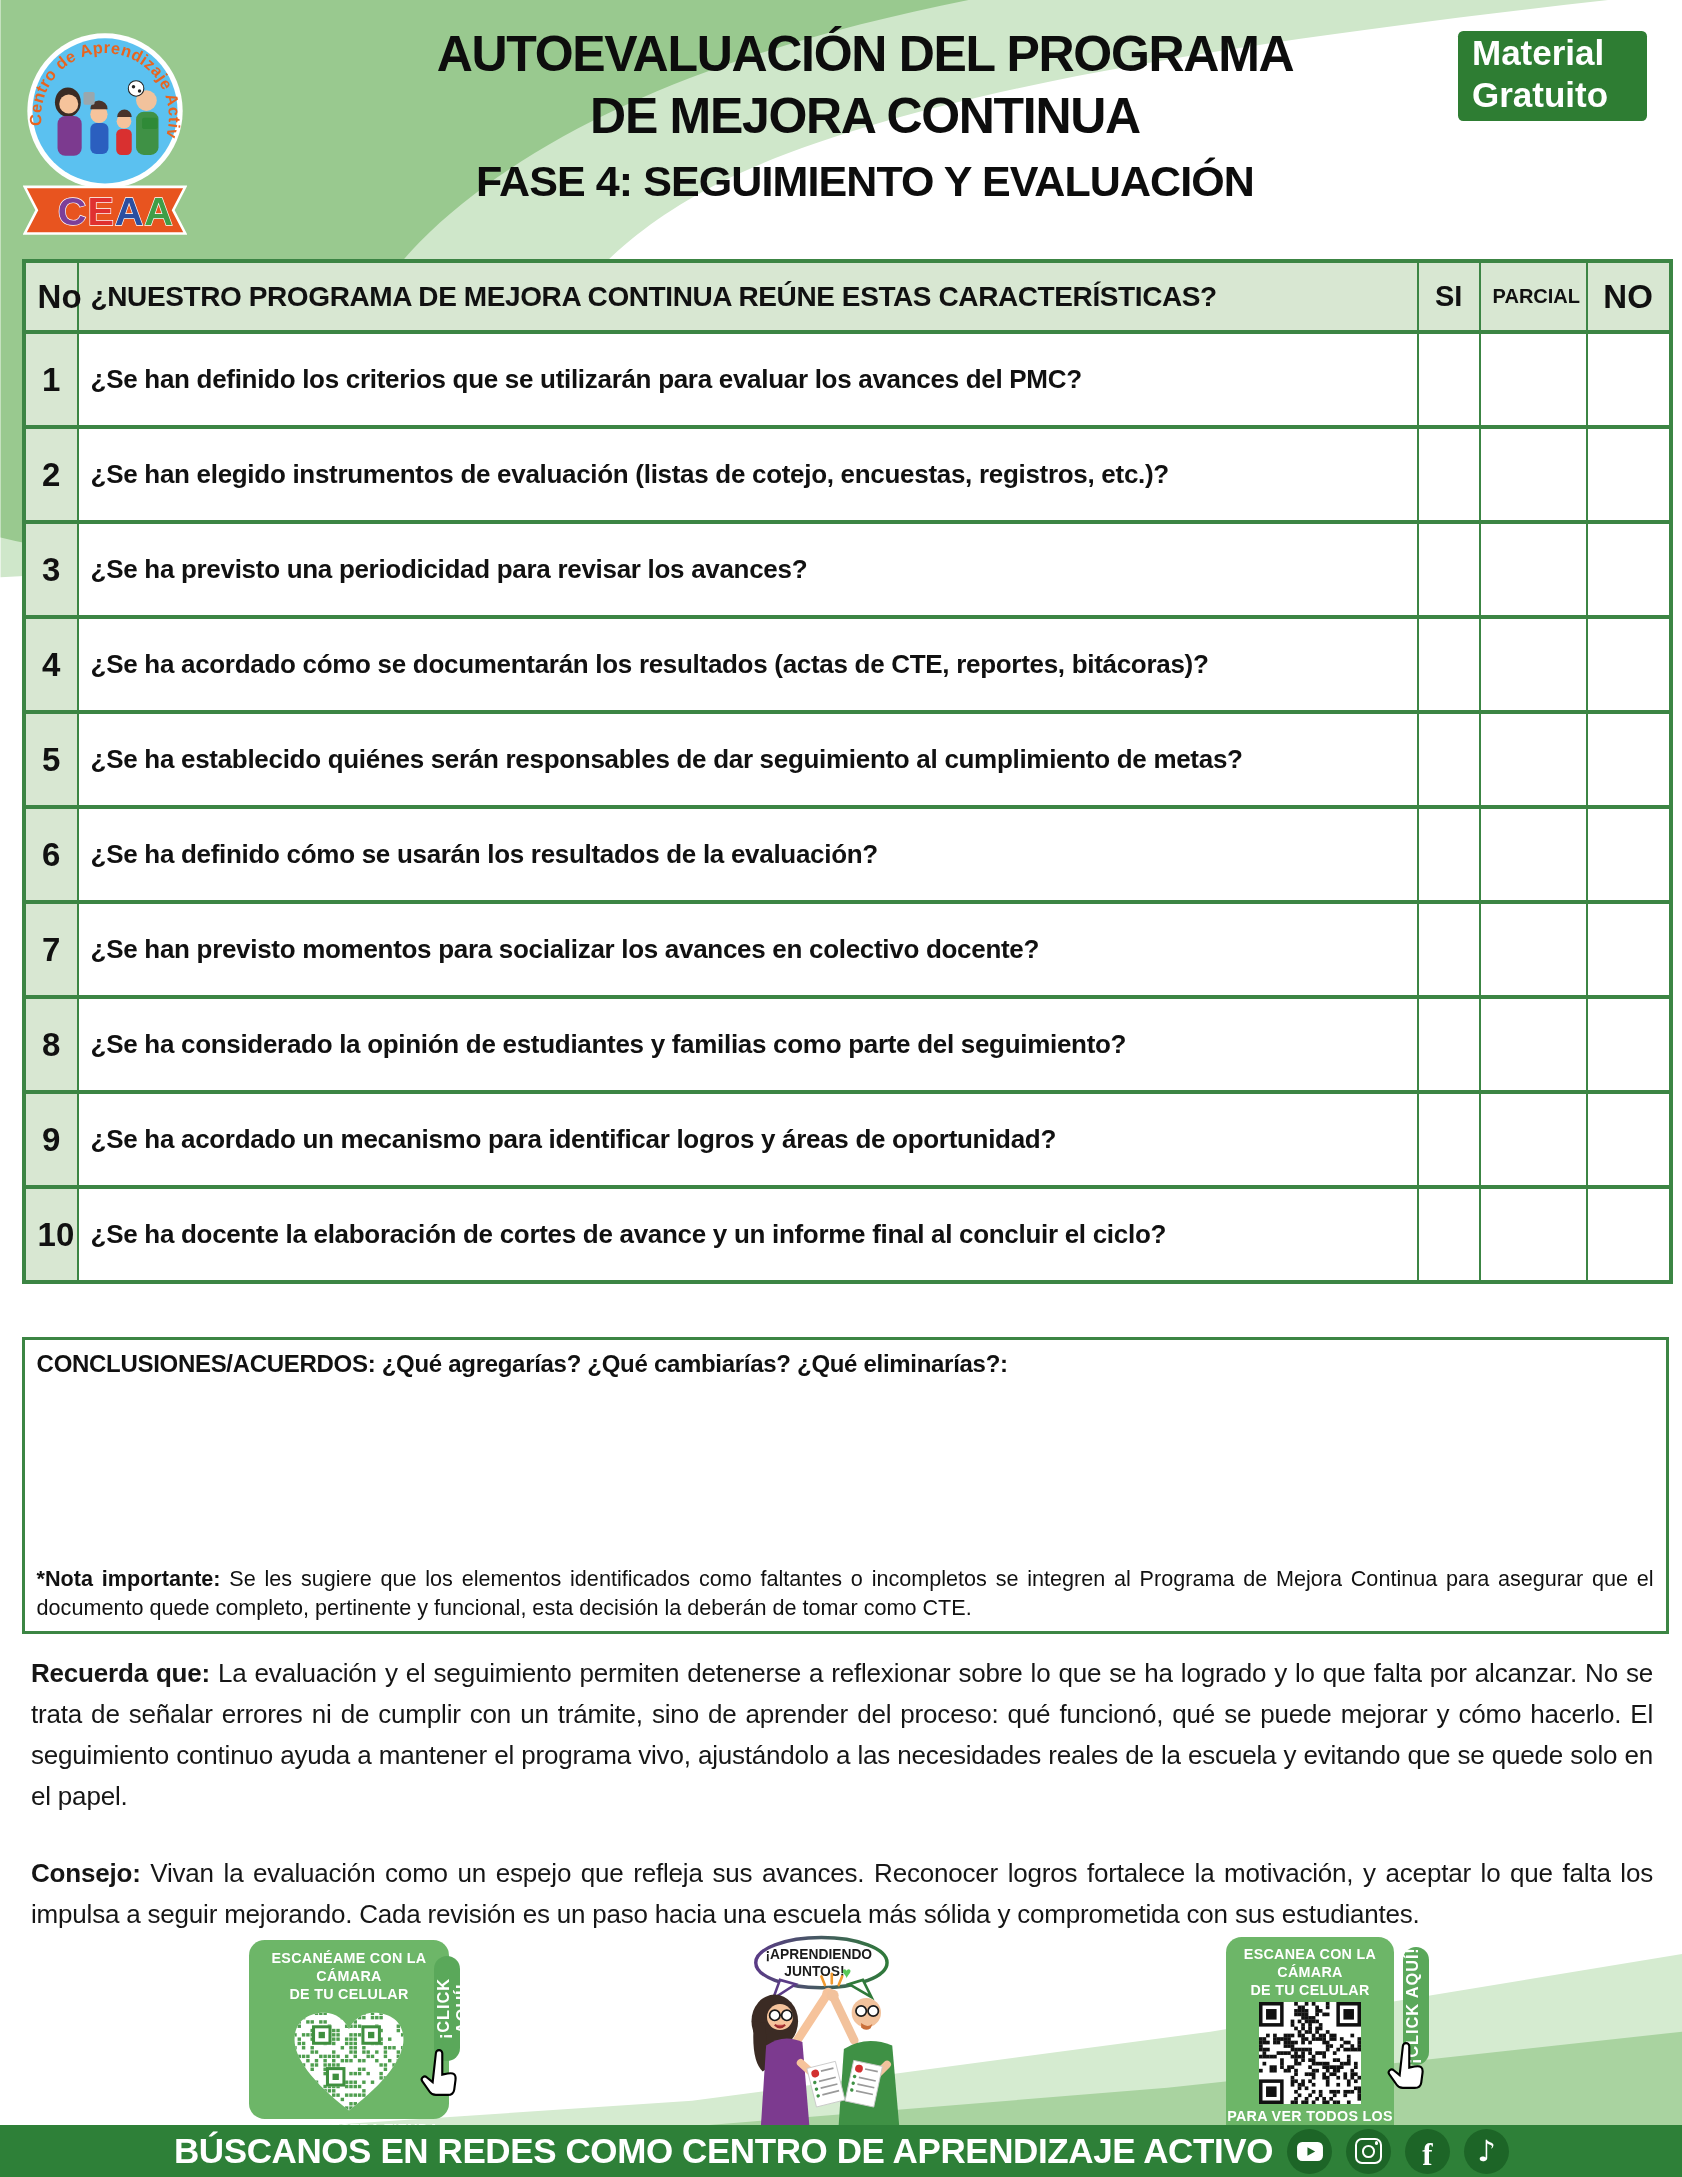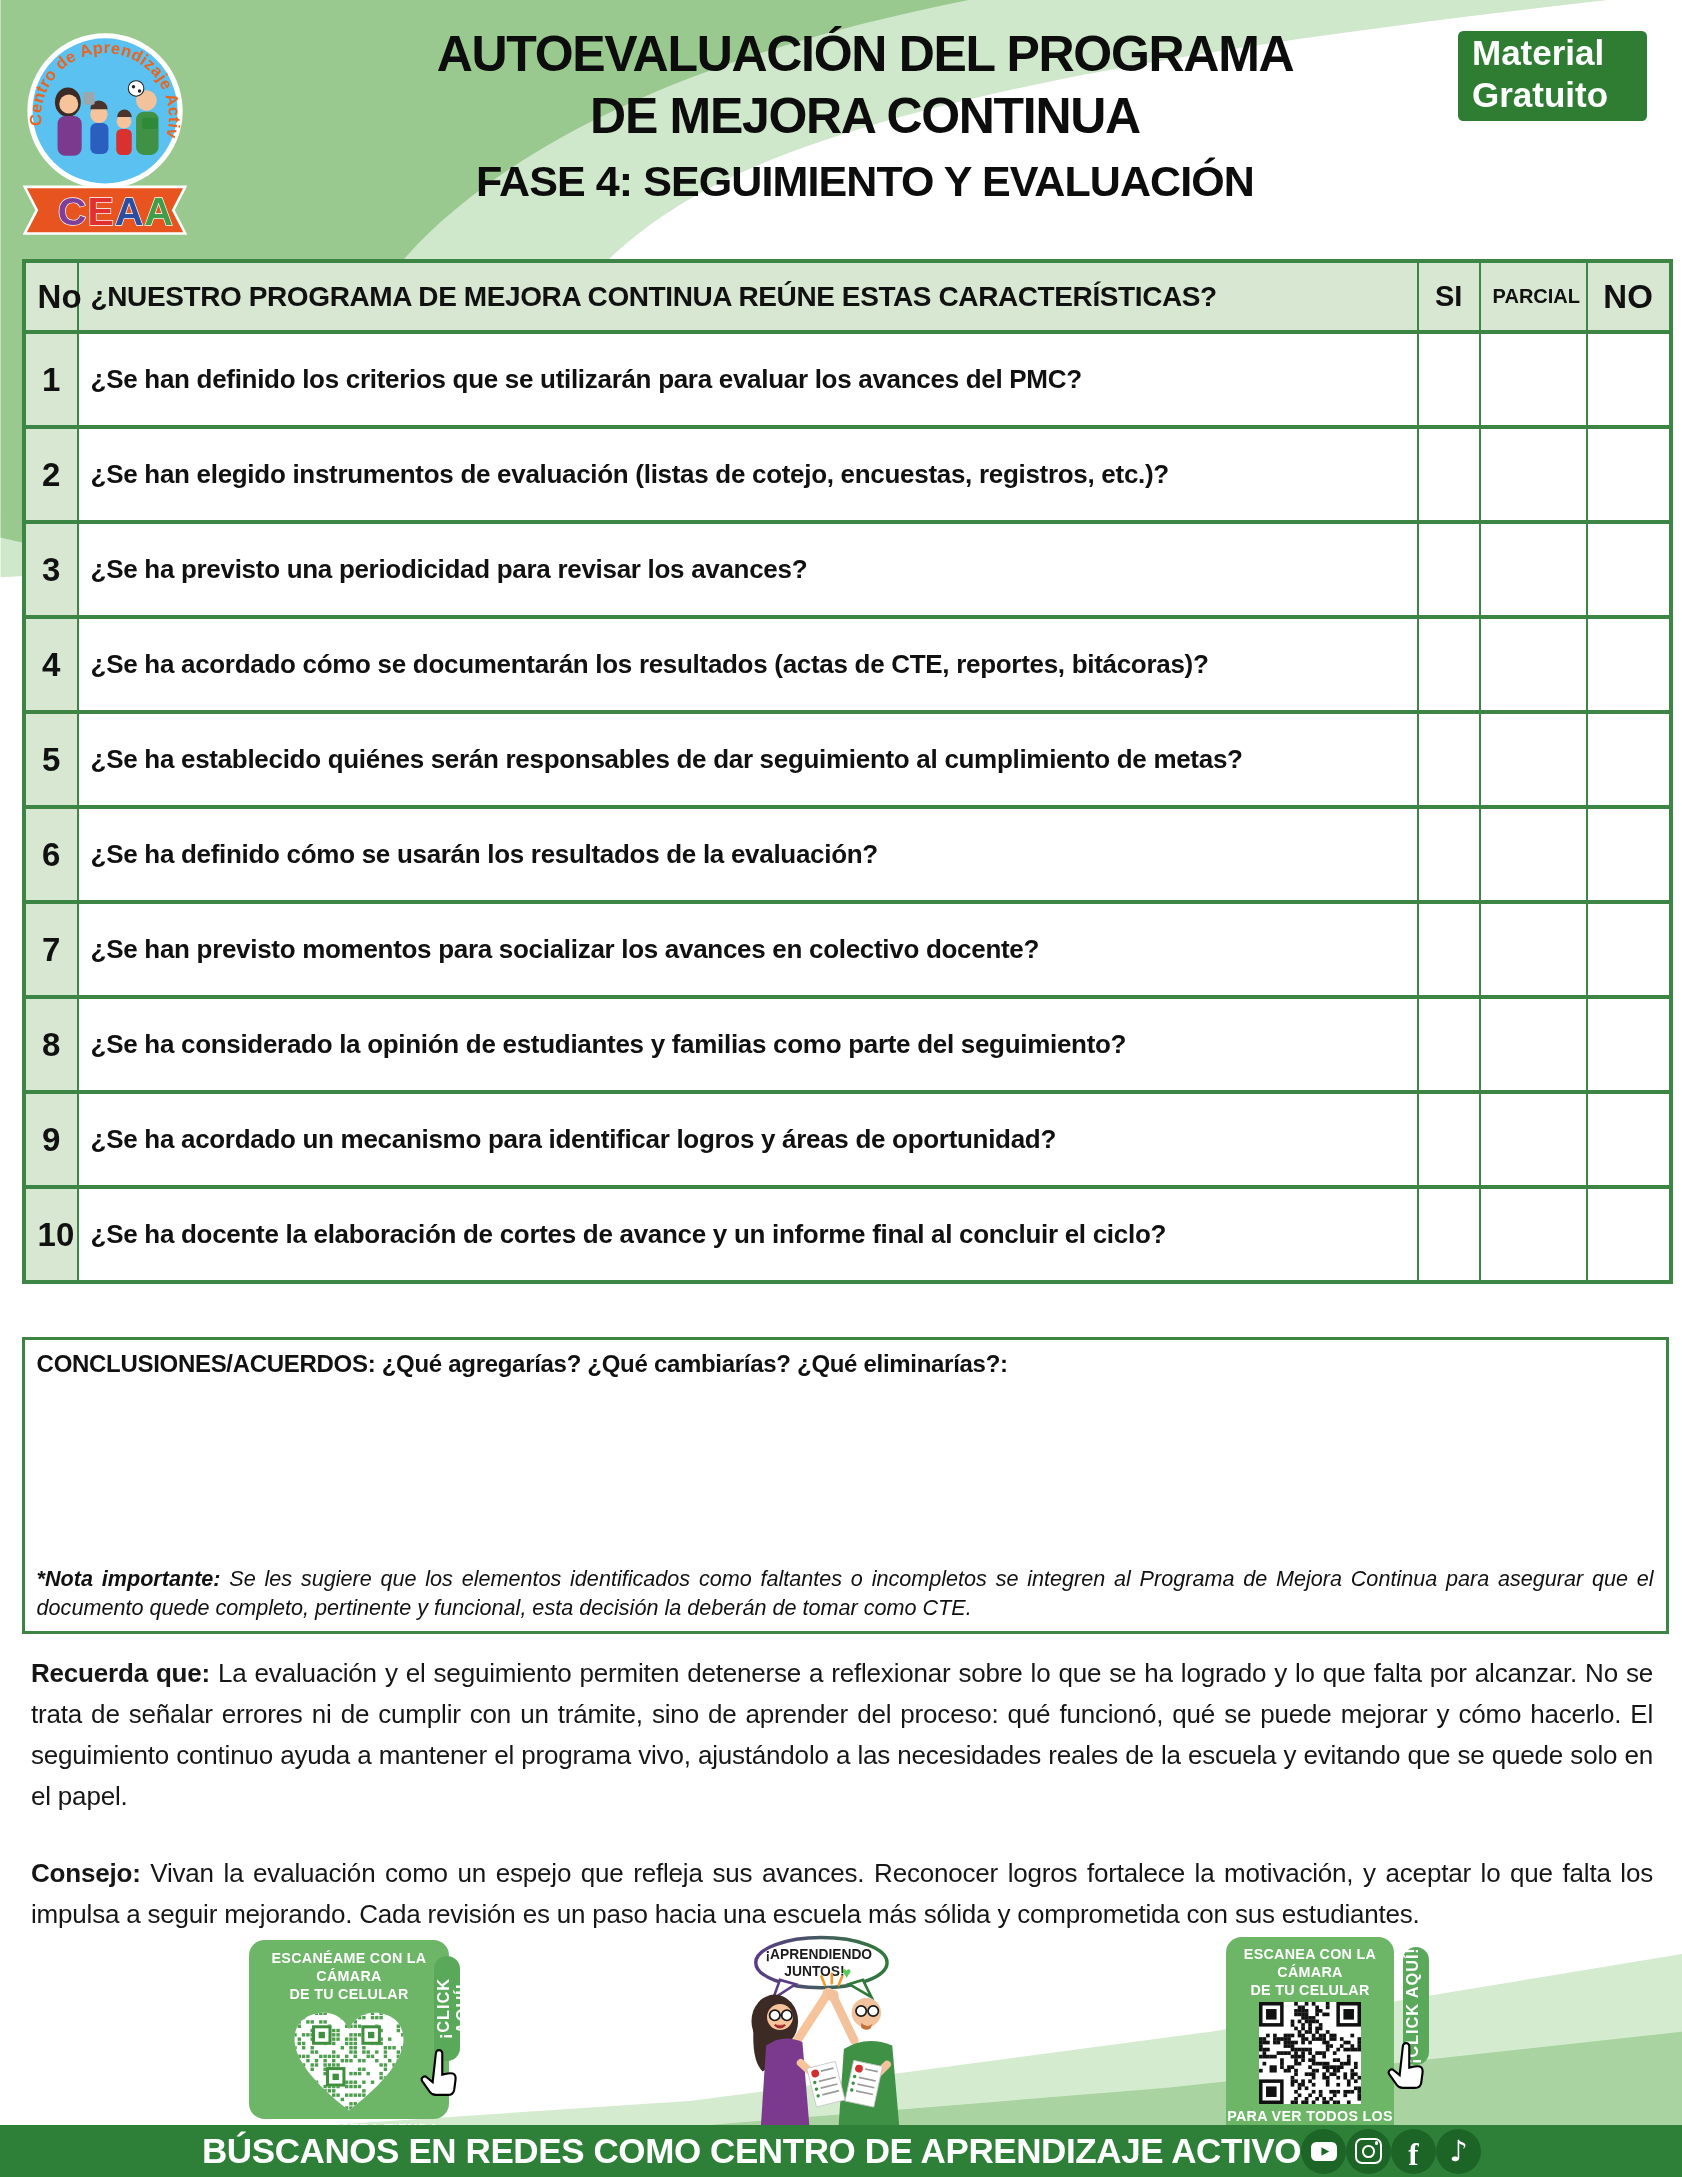--- a/index.html
+++ b/index.html
@@ -34,21 +34,21 @@
   td.num{font-size:33px;font-weight:bold;}
   td.q{font-size:26px;font-weight:bold;letter-spacing:-0.3px;line-height:35px;background:#fff;}
   td.q.just{text-align:justify;}
   td.chk{background:#fff;}
 
   
   .conclusions{position:absolute;left:21.6px;top:1337px;width:1647px;height:297px;
                border:3.5px solid #3c8544;box-sizing:border-box;background:#fff;z-index:1;}
   .conclusions .label-line{padding:10.4px 12px 0 12px;font-size:24px;font-weight:bold;letter-spacing:-0.3px;}
   .conclusions .note{position:absolute;left:12px;right:12px;bottom:8.6px;font-size:21.6px;
-                     line-height:29px;text-align:justify;font-weight:normal;font-style:italic;}
+                     line-height:29px;text-align:justify;font-weight:normal;}
   .conclusions .note b{font-weight:bold;}
 
   
   .paras{position:absolute;left:31px;top:1653px;width:1622px;z-index:1;}
   .para{font-size:26px;line-height:41px;text-align:justify;letter-spacing:-0.2px;color:#161616;}
   .para b{font-weight:bold;}
   .para + .para{margin-top:36px;}
 
   
   .waves-bottom{position:absolute;left:0;top:1928px;z-index:1;}
@@ -62,21 +62,21 @@
               text-align:center;z-index:3;}
   .pill-left{left:434px;top:1956px;width:26px;height:105px;}
   .pill-right{left:1403px;top:1947px;width:26px;height:118px;}
   .cursor{position:absolute;z-index:4;}
   .cursor-left{left:413px;top:2049px;}
   .cursor-right{left:1380px;top:2042px;}
   .mascots{position:absolute;left:735px;top:1935px;z-index:2;}
 
   
   .footerbar{position:absolute;left:0;top:2125px;width:1683px;height:52px;background:#2e8038;
-             display:flex;align-items:center;justify-content:center;z-index:5;}
+             display:flex;align-items:center;justify-content:center;gap:14px;z-index:5;}
   .footerbar .ftext{color:#fff;font-size:35px;font-weight:bold;letter-spacing:-0.4px;}
   .icon-circle{width:45px;height:45px;border-radius:50%;background:#1d6527;display:flex;
                align-items:center;justify-content:center;flex:0 0 auto;}
   .ig-sq{width:22.5px;height:22.5px;border:2.6px solid #fff;border-radius:7px;position:relative;}
   .ig-sq .lens{position:absolute;left:5.2px;top:5.2px;width:8.6px;height:8.6px;border:2.6px solid #fff;border-radius:50%;}
   .ig-sq .dot{position:absolute;right:1.7px;top:1.7px;width:3.5px;height:3.5px;background:#fff;border-radius:50%;}
   .fb-f{color:#fff;font-size:31px;font-weight:bold;font-family:"Liberation Serif",serif;margin-top:7px;}
   .tk-note{color:#fff;font-size:29px;font-family:"DejaVu Sans",sans-serif;font-weight:bold;}
 </style>
 </head>

